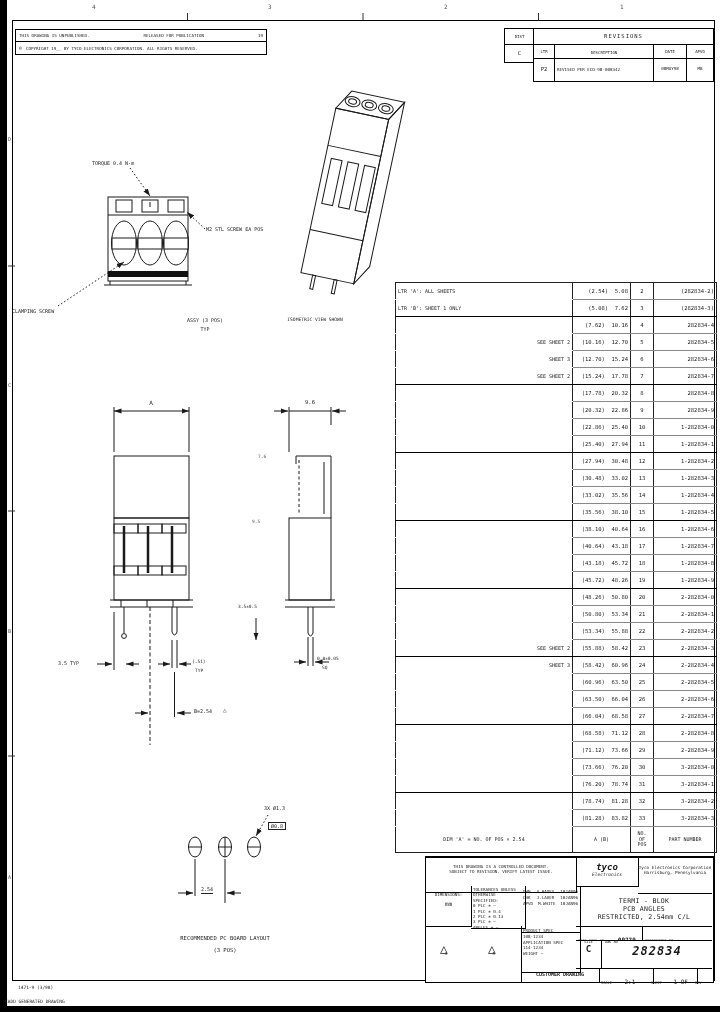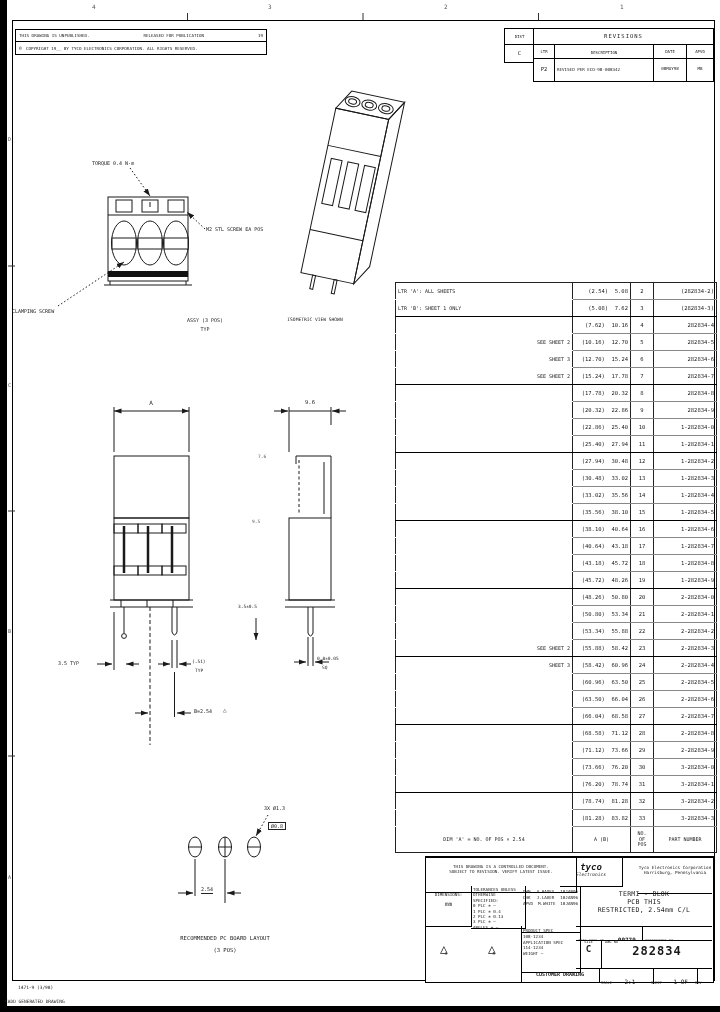--- a/index.html
+++ b/index.html
@@ -468,21 +468,21 @@
         <td class="c-pn" style="text-align:center;">PART NUMBER</td>
       </tr>
     </tbody>
   </table>
 
   <div class="abs" id="tblock">
     <div class="cell br bb ctr" style="left:0;top:0;width:150px;height:28px;font-size:4.2px;padding-top:6px;">
       <div>THIS DRAWING IS A CONTROLLED DOCUMENT.</div>
       <div>SUBJECT TO REVISION. VERIFY LATEST ISSUE.</div>
     </div>
-    <div class="cell br bb ctr" style="left:134px;top:0;width:62px;height:28px;">
+    <div class="cell br bb ctr" style="left:150px;top:0;width:62px;height:28px;">
       <div style="font-size:9px;font-weight:bold;font-style:italic;margin-top:4px;">tyco</div>
       <div style="font-size:4.5px;font-style:italic;">Electronics</div>
     </div>
     <div class="cell bb ctr" style="left:212px;top:0;width:74px;height:28px;font-size:4.3px;padding-top:7px;">
       <div>Tyco Electronics Corporation</div>
       <div>Harrisburg, Pennsylvania</div>
     </div>
     <div class="cell br bb ctr" style="left:0;top:28px;width:45px;height:40px;">
       <div style="font-size:4.2px;margin-top:6px;">DIMENSIONS:</div>
       <div style="font-size:6px;margin-top:3px;">mm</div>
@@ -507,22 +507,22 @@
           <span>J.LAUER</span>
           <span>10JAN96</span>
         </div>
         <div style="display: flex; justify-content: space-between;">
           <span>APVD</span>
           <span>M.WHITE</span>
           <span>10JAN96</span>
         </div>
       </div>
     <div class="cell bb ctr" style="left:150px;top:28px;width:136px;height:40px;font-size:6.5px;letter-spacing:0.3px;">
-      <div style="margin-top:4px;">TERMI - BLOK</div>
-      <div>PCB THIS</div>
+      <div style="margin-top:11px;">TERMI - BLOK</div>
+      <div>PCB ANGLES</div>
       <div>RESTRICTED, 2.54mm C/L</div>
     </div>
     <div class="cell br" style="left:0;top:68px;width:95px;height:56px;">
       <span class="flag" style="position:absolute;left:14px;top:16px;">△<span class="fn">4</span></span>
       <span class="flag" style="position:absolute;left:62px;top:16px;">△<span class="fn">5</span></span>
     </div>
     <div class="cell br bb" style="left:95px;top:68px;width:55px;height:42px;font-size:4.2px;line-height:5.8px;padding:2px 2px;">
         <div>PRODUCT SPEC</div>
         <div>108-1234</div>
         <div>APPLICATION SPEC</div>
@@ -537,21 +537,21 @@
       <div style="flex:1;padding:1px 2px;">
         <span class="lbl-tiny">RESTRICTED TO</span>
         <span style="font-size:5px;margin-left:2px;">—</span>
       </div>
     </div>
     <div class="cell bb" style="left:150px;top:82px;width:136px;height:28px;display:flex;">
       <div class="br ctr" style="width:25px;">
         <div class="lbl-tiny">SIZE</div>
         <div style="font-size:9px;font-weight:bold;">C</div>
       </div>
-      <div style="flex:1;">
+      <div style="flex:1;font-style:italic;">
         <div class="lbl-tiny" style="padding-left:3px;">DWG NO</div>
         <div class="ctr" style="font-size:12px;font-weight:bold;letter-spacing:1px;">282834</div>
       </div>
     </div>
     <div class="cell br ctr" style="left:95px;top:110px;width:78px;height:14px;font-size:5px;font-weight:bold;line-height:13px;">CUSTOMER DRAWING</div>
     <div class="cell br" style="left:173px;top:110px;width:50px;height:14px;padding:1px 2px;">
       <span class="lbl-tiny">SCALE</span>
       <span style="font-size:6px;margin-left:3px;">2:1</span>
     </div>
     <div class="cell br" style="left:223px;top:110px;width:44px;height:14px;padding:1px 2px;">

